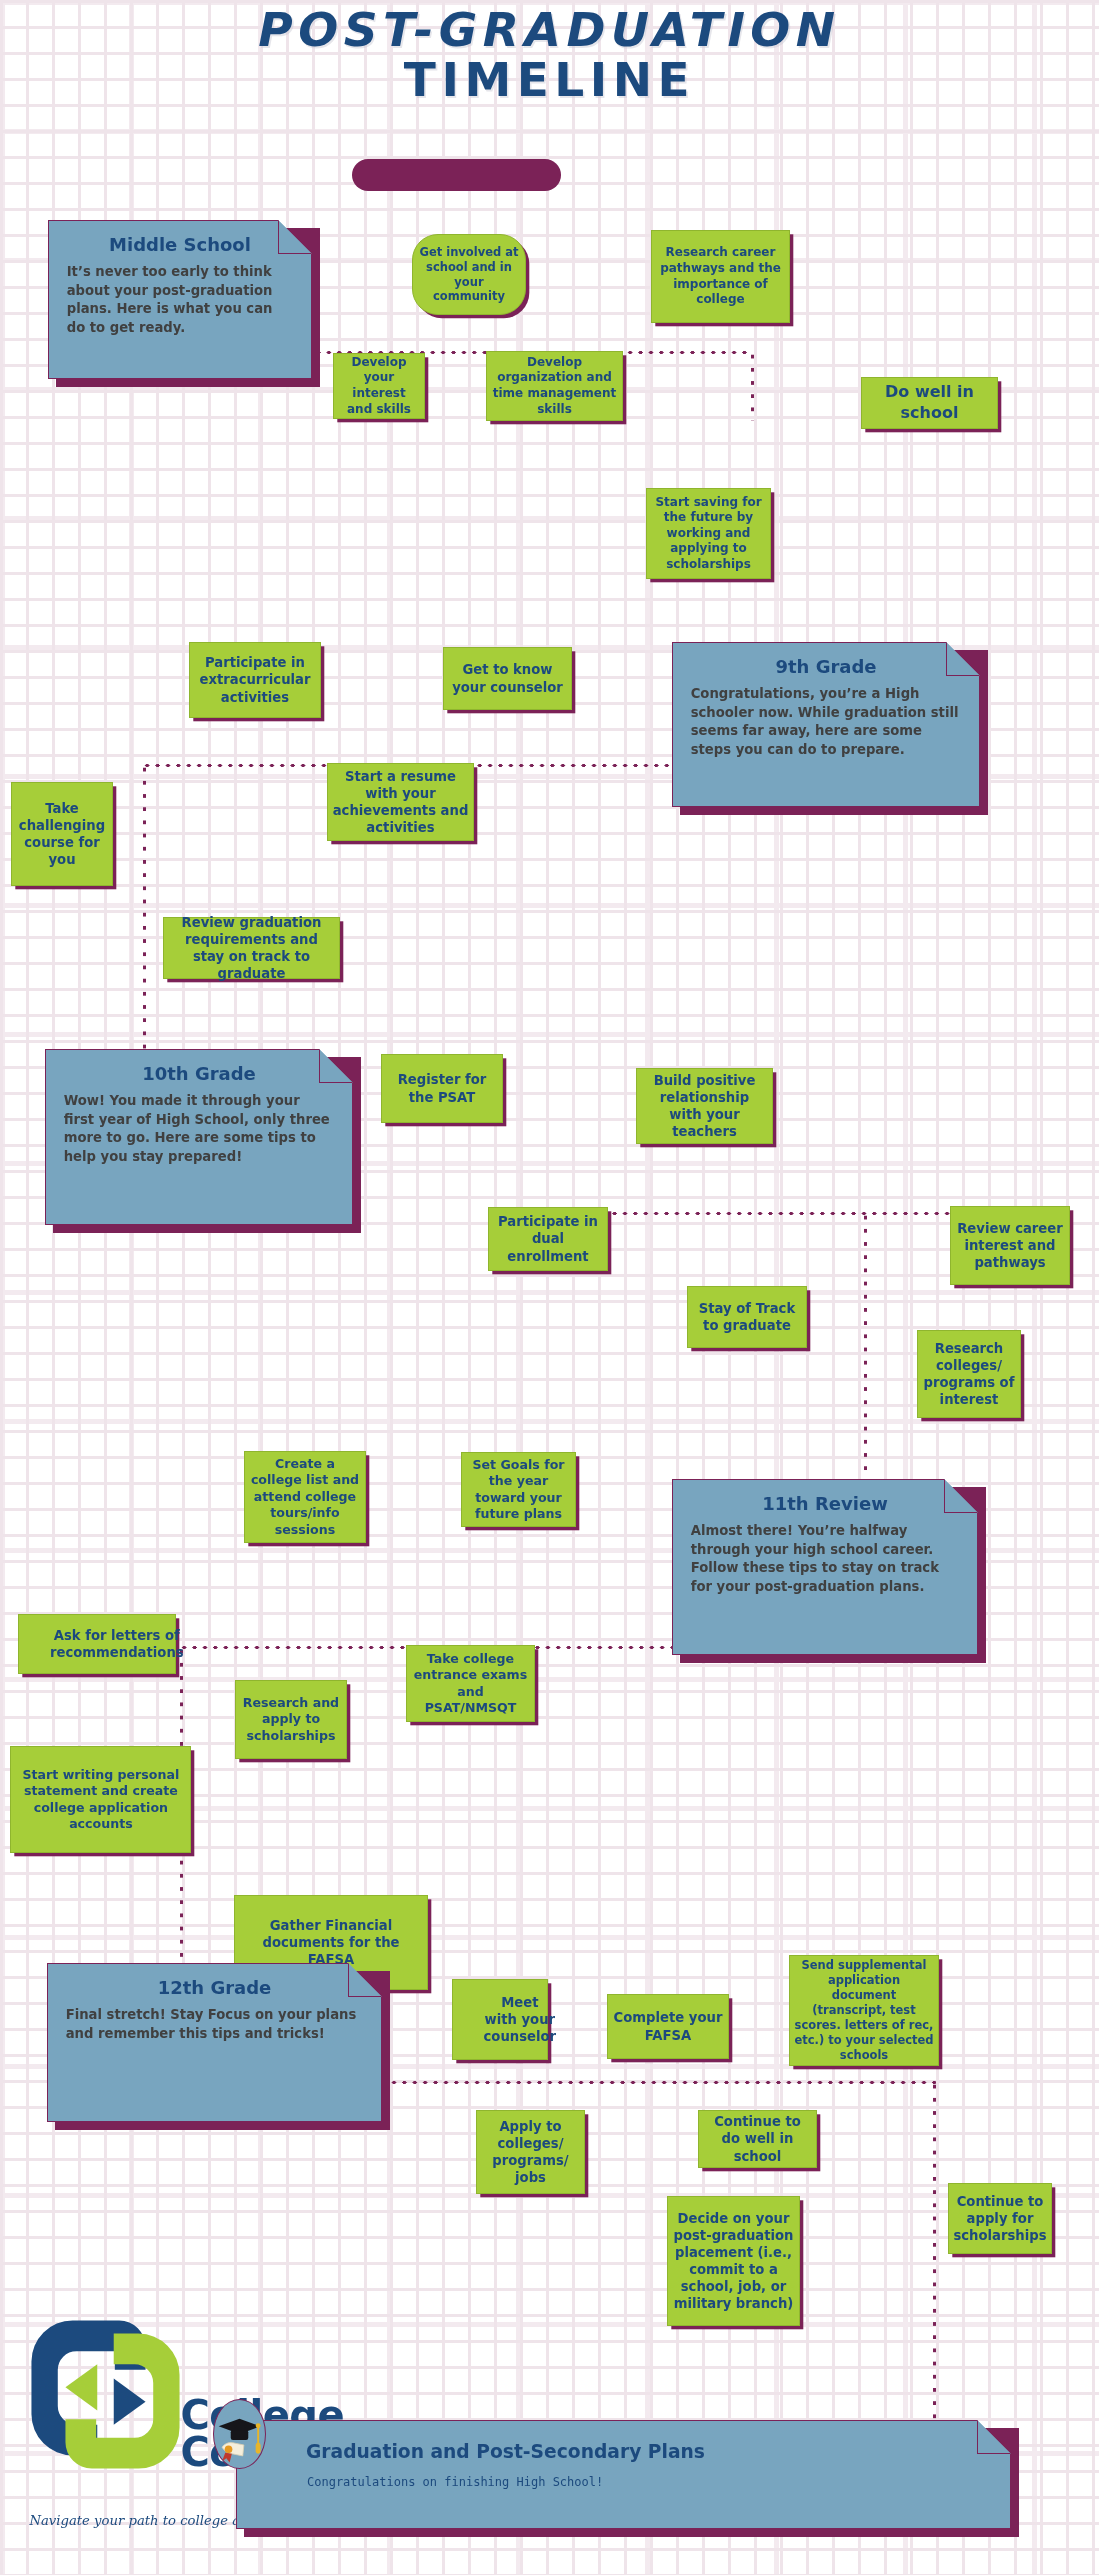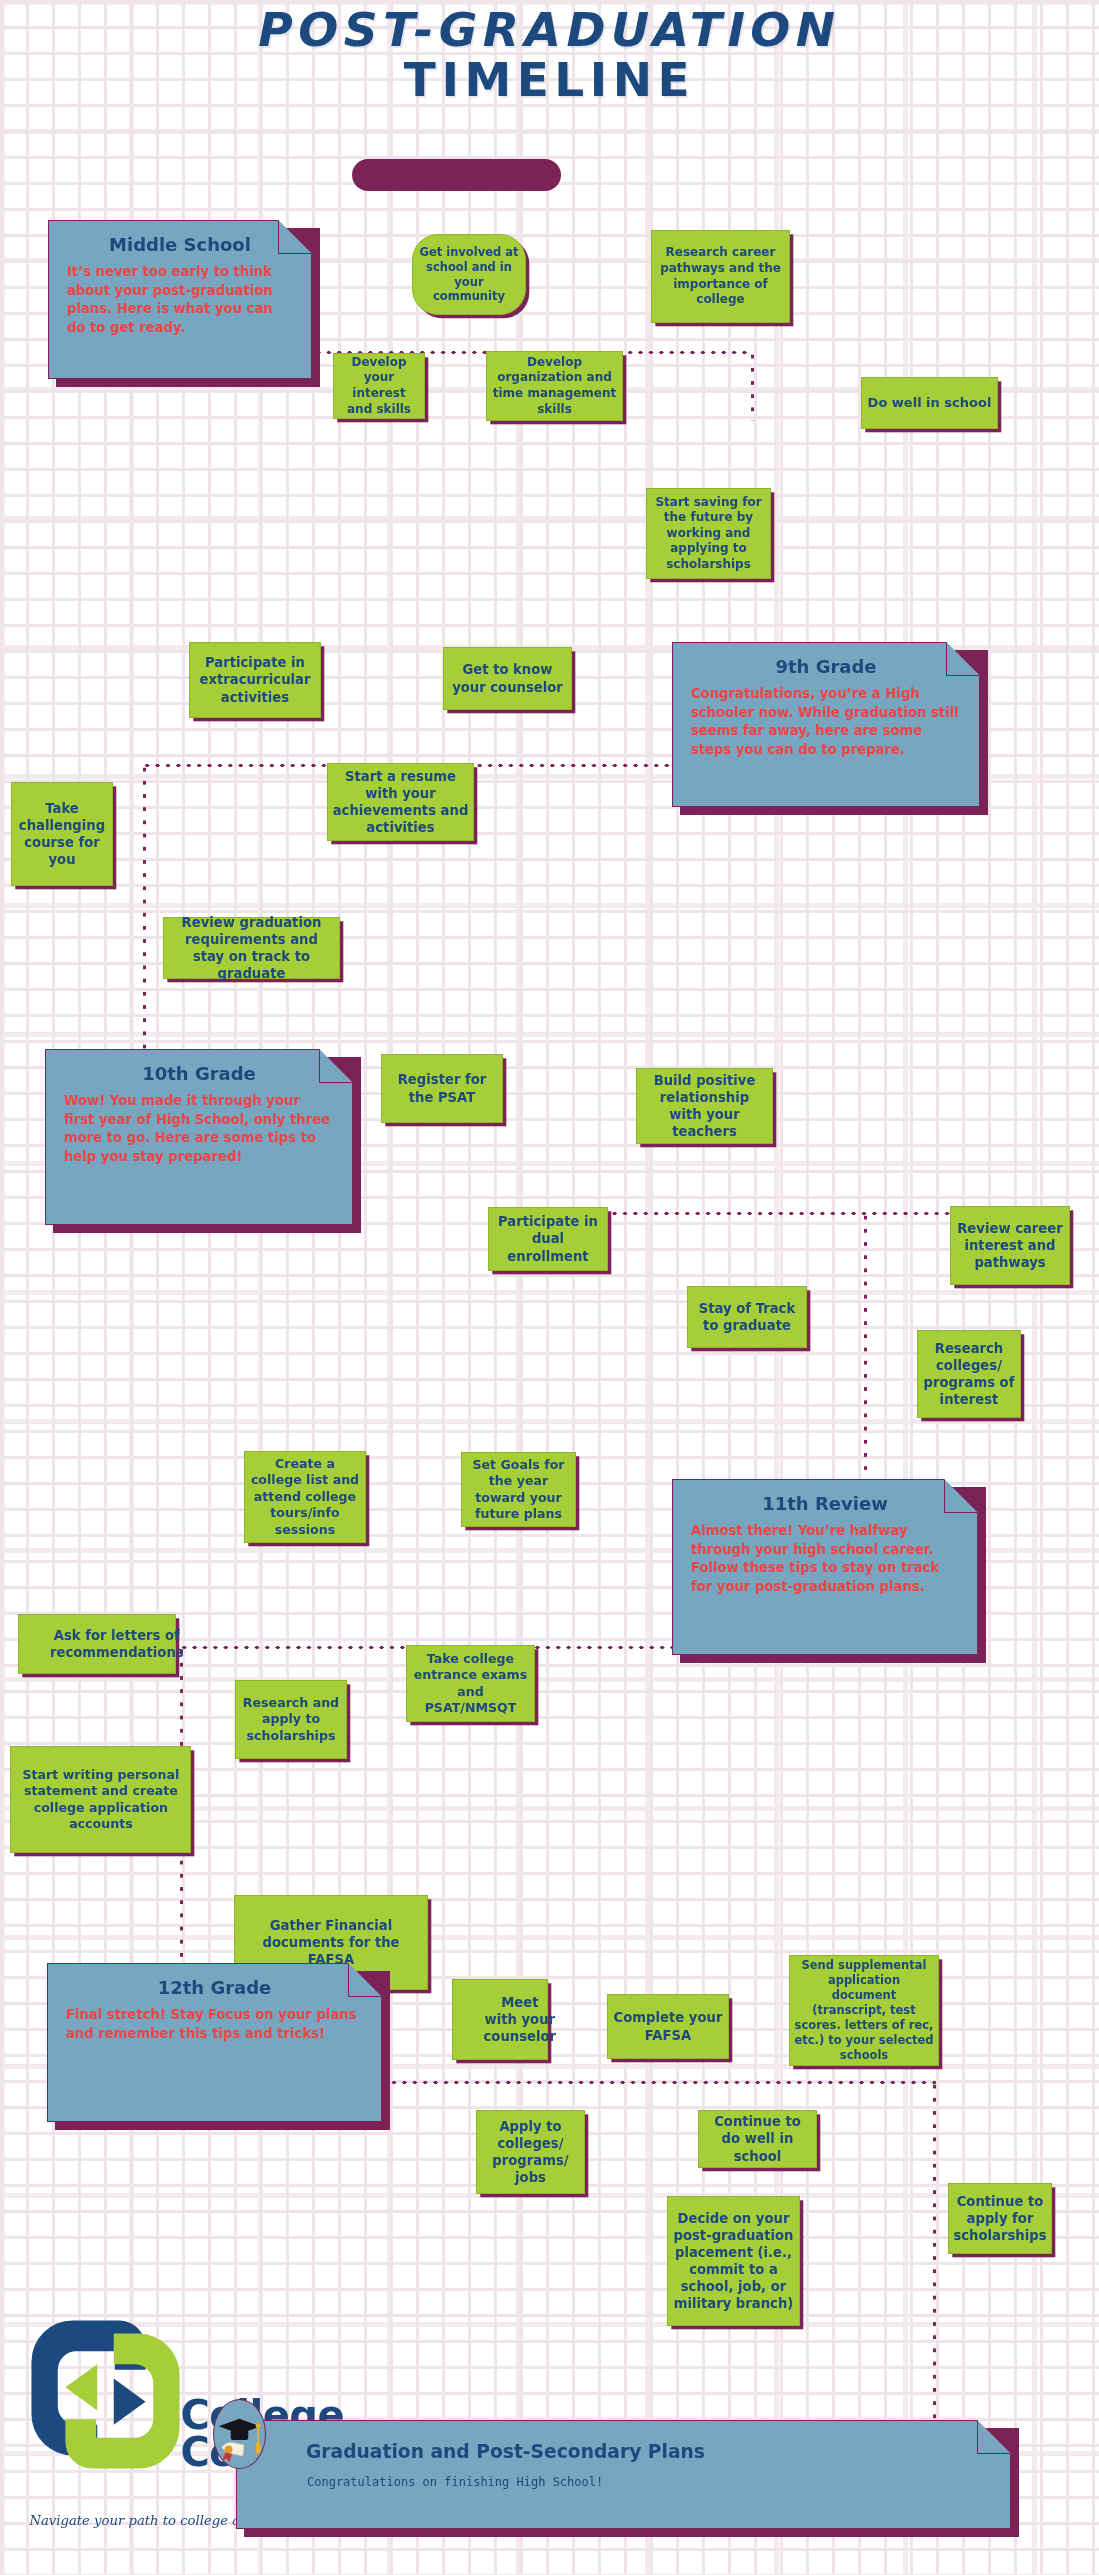--- a/index.html
+++ b/index.html
@@ -71,21 +71,21 @@
   }
   .grade-card .inner{
     position:relative;z-index:2;padding:14.3px 18.7px 12px 18.7px;box-sizing:border-box;
     height:100%;
   }
   .grade-card h3{
     margin:0 0 7.7px 0;text-align:center;color:#1c4a7e;
     font-size:18px;font-weight:bold;font-family:"DejaVu Sans",sans-serif;
   }
   .grade-card p{
-    margin:0;color:#ef4444;font-size:13.2px;line-height:1.42;font-weight:bold;
+    margin:0;color:#404040;font-size:13.2px;line-height:1.42;font-weight:bold;
     font-family:"DejaVu Sans",sans-serif;
   }
 
   
   .tip{
     position:absolute;z-index:5;
     background:#a6ce39;
     border:0.5px solid #8fb52e;
     box-sizing:border-box;
     display:flex;align-items:center;justify-content:center;text-align:center;
@@ -188,21 +188,21 @@
   <div class="inner">
     <h3>Middle School</h3>
     <p>It’s never too early to think about your post-graduation plans. Here is what you can do to get ready.</p>
   </div>
 </div>
 
 <div class="tip" style="left:412px;top:234px;width:114px;height:81px;font-size:11.5px;border-radius:26px;">Get involved at school and in your community</div>
 <div class="tip" style="left:651px;top:230px;width:139px;height:93px;font-size:12px;">Research career pathways and the importance of college</div>
 <div class="tip" style="left:333px;top:353px;width:92px;height:66px;font-size:12px;">Develop your interest and skills</div>
 <div class="tip" style="left:486px;top:351px;width:137px;height:70px;font-size:12px;">Develop organization and time management skills</div>
-<div class="tip" style="left:861px;top:377px;width:137px;height:52px;font-size:13px;">Do well in school</div>
+<div class="tip" style="left:861px;top:377px;width:137px;height:52px;font-size:16px;">Do well in school</div>
 <div class="tip" style="left:646px;top:488px;width:125px;height:91px;font-size:12px;">Start saving for the future by working and applying to scholarships</div>
 
 <div class="grade-card" style="left:672px;top:642px;width:308px;height:165px;">
   <div class="shadow"></div>
   <div class="sheet"></div>
   <div class="fold"></div>
   <div class="inner">
     <h3>9th Grade</h3>
     <p>Congratulations, you’re a High schooler now. While graduation still seems far away, here are some steps you can do to prepare.</p>
   </div>

